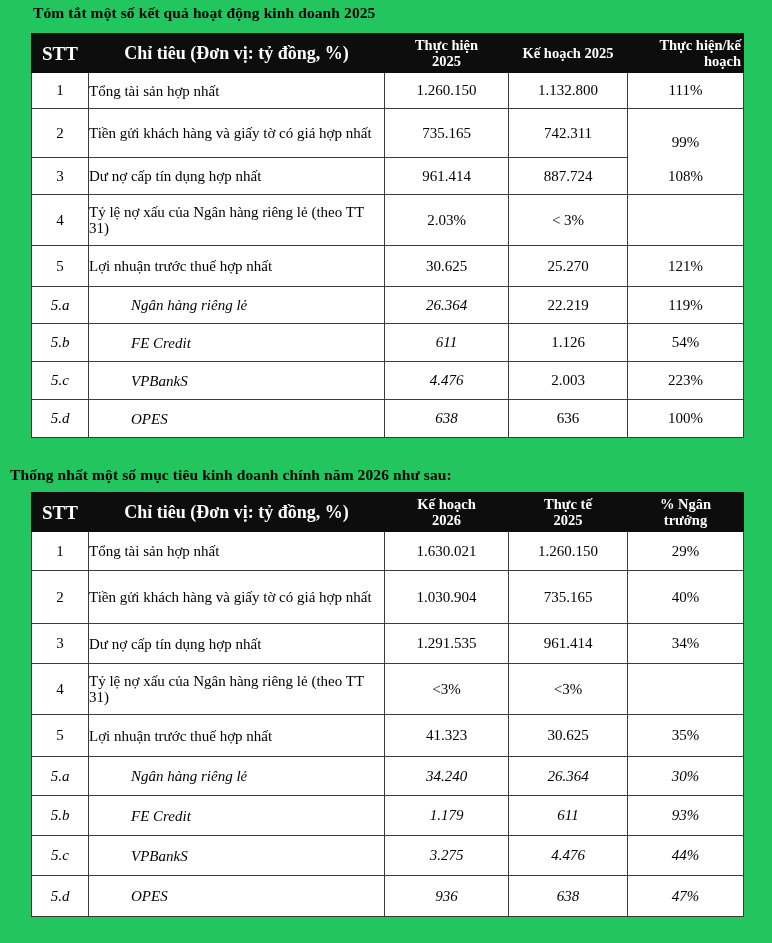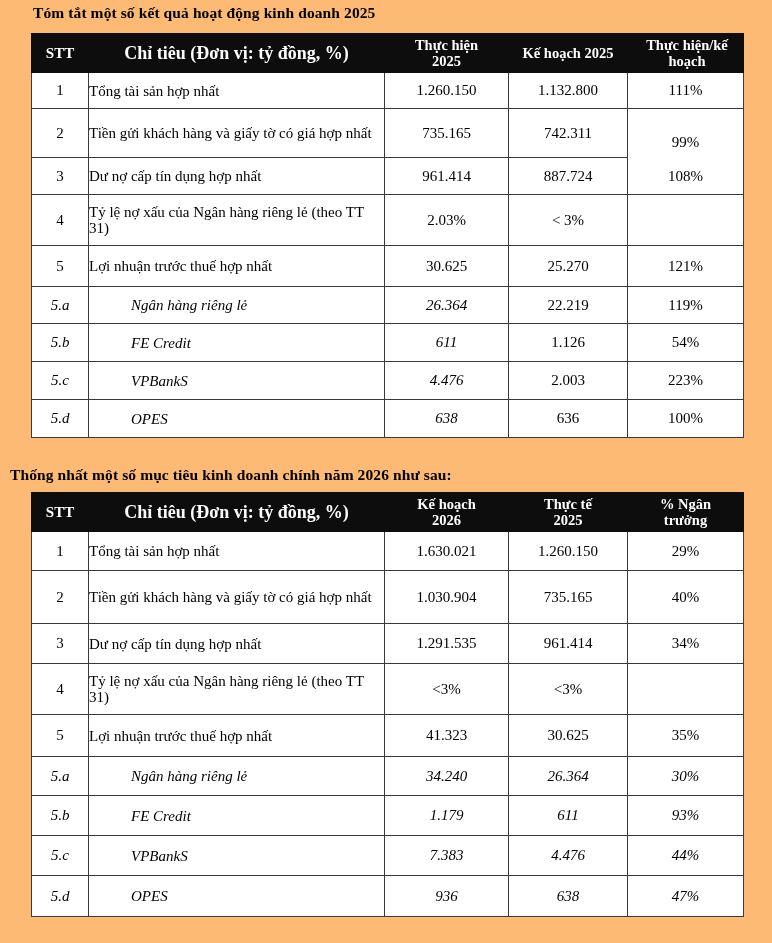--- a/index.html
+++ b/index.html
@@ -4,21 +4,21 @@
 <style>
   html, body {
     margin: 0;
     padding: 0;
     background: #ffffff;
   }
   .page {
     position: relative;
     width: 772px;
     height: 943px;
-    background: #fdba74;
+    background: #22c55e;
     font-family: "Liberation Serif", "DejaVu Serif", serif;
     color: #000000;
     overflow: hidden;
     box-sizing: border-box;
     padding-left: 8px;
   }
 
   .heading {
     font-weight: bold;
     font-size: 15.5px;
@@ -53,21 +53,21 @@
   
   table.rep thead th {
     background: #0d0d0d;
     color: #ffffff;
     border-color: #0d0d0d;
     font-weight: bold;
     text-align: center;
     line-height: 1.12;
     padding: 3px 2px;
   }
-  table.rep thead th.th-stt { font-size: 15px; margin-left: 24px; }
+  table.rep thead th.th-stt { font-size: 19px; margin-left: 24px; }
   table.rep thead th.th-name { font-size: 18px; }
   table.rep thead th.th-num { font-size: 14.5px; }
 
   
   td.c-stt {
     text-align: center;
     font-size: 15px;
   }
   td.c-name {
     text-align: left;
@@ -109,21 +109,21 @@
     </colgroup>
     <thead>
       <tr>
         <th class="th-stt">STT</th>
         <th class="th-name">Chỉ tiêu (Đơn vị: tỷ đồng, %)</th>
         <th class="th-num">
           <span>Thực hiện</span><br>
           <span>2025</span>
         </th>
         <th class="th-num">Kế hoạch 2025</th>
-        <th class="th-num" style="text-align:center; padding-left:5px;">
+        <th class="th-num" style="text-align:right; padding-left:5px;">
           <span>Thực hiện/kế</span><br>
           <span>hoạch</span>
         </th>
       </tr>
     </thead>
     <tbody>
       <tr style="height:36px;">
         <td class="c-stt">1</td>
         <td class="c-name">Tổng tài sản hợp nhất</td>
         <td class="c-val">1.260.150</td>
@@ -263,21 +263,21 @@
       <tr class="sub" style="height:40px;">
         <td class="c-stt">5.b</td>
         <td class="c-name">FE Credit</td>
         <td class="c-val ital">1.179</td>
         <td class="c-val ital">611</td>
         <td class="c-val ital">93%</td>
       </tr>
       <tr class="sub" style="height:40px;">
         <td class="c-stt">5.c</td>
         <td class="c-name">VPBankS</td>
-        <td class="c-val ital">7.383</td>
+        <td class="c-val ital">3.275</td>
         <td class="c-val ital">4.476</td>
         <td class="c-val ital">44%</td>
       </tr>
       <tr class="sub" style="height:41px;">
         <td class="c-stt">5.d</td>
         <td class="c-name">OPES</td>
         <td class="c-val ital">936</td>
         <td class="c-val ital">638</td>
         <td class="c-val ital">47%</td>
       </tr>

